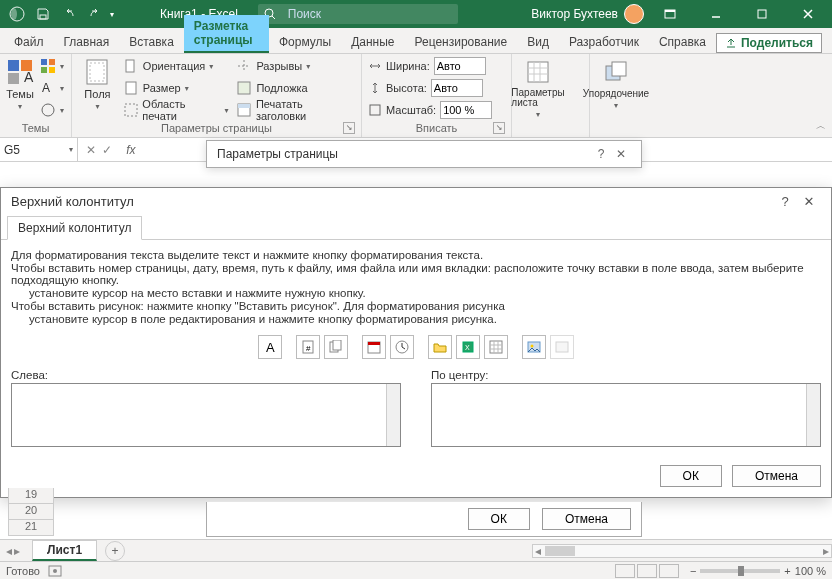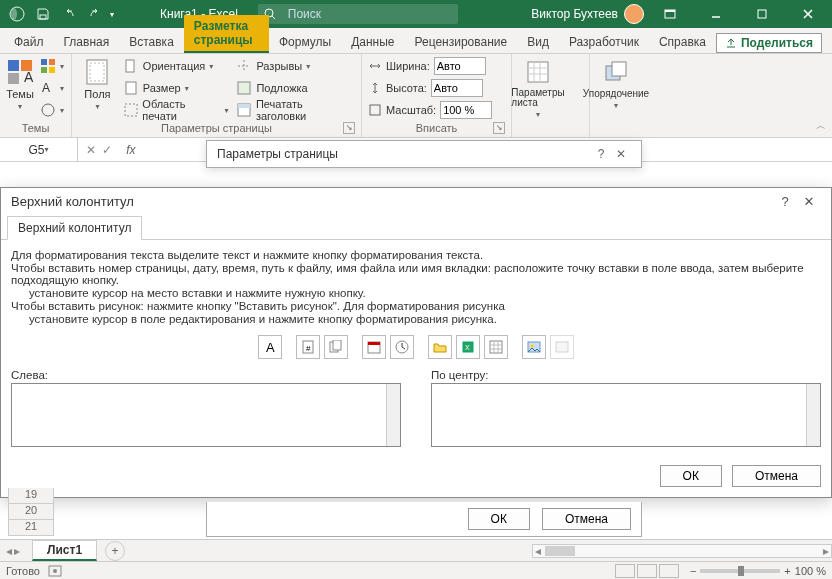--- a/index.html
+++ b/index.html
@@ -11,42 +11,42 @@
 .titlebar .qat .btn { width: 22px; height: 22px; display: flex; align-items: center; justify-content: center; opacity: .9; }
 .titlebar .title { flex: 0 0 auto; padding: 0 20px 0 40px; font-size: 12px; }
 .titlebar .search { flex: 1; display: flex; align-items: center; max-width: 200px; height: 20px; background: rgba(255,255,255,.15); border-radius: 2px; padding: 0 6px; gap: 12px; }
 .titlebar .right { margin-left: auto; display: flex; align-items: center; gap: 6px; padding-right: 4px; }
 .titlebar .winbtn { width: 40px; height: 28px; display: flex; align-items: center; justify-content: center; }
 .avatar { width: 20px; height: 20px; border-radius: 50%; background: #f4a261; border: 1px solid #fff; }
 
 
 .tabs { height: 26px; background: #f3f2f1; display: flex; align-items: flex-end; border-bottom: 1px solid #d0d0d0; padding: 0 4px; }
 .tab { padding: 4px 10px; font-size: 12px; color: #444; cursor: pointer; }
-.tab.active { color: #217346; border-bottom: 2px solid #217346; font-weight: 600; background: #eab308; }
+.tab.active { color: #217346; border-bottom: 2px solid #217346; font-weight: 600; background: #7dd3fc; }
 .share-btn { margin-left: auto; margin-right: 6px; background: #fff; border: 1px solid #999; padding: 2px 8px; color: #217346; font-weight: 600; display: flex; align-items: center; gap: 4px; }
 
 
 .ribbon { height: 84px; background: #f3f2f1; border-bottom: 1px solid #d0d0d0; display: flex; position: relative; }
 .ribgrp { border-right: 1px solid #d9d9d9; padding: 2px 6px; display: flex; flex-direction: column; }
 .ribgrp .content { flex: 1; display: flex; gap: 4px; align-items: flex-start; }
 .ribgrp .lbl { text-align: center; font-size: 11px; color: #666; padding: 2px 0; position: relative; }
 .ribgrp .lbl .dlg { position: absolute; right: 0; bottom: 2px; width: 12px; height: 12px; border: 1px solid #aaa; font-size: 8px; line-height: 10px; }
 .bigbtn { width: 40px; display: flex; flex-direction: column; align-items: center; gap: 2px; font-size: 11px; padding-top: 2px; }
 .bigbtn .ico { width: 28px; height: 28px; }
 .smallrow { display: flex; flex-direction: column; gap: 2px; }
 .smallbtn { display: flex; align-items: center; gap: 4px; font-size: 11px; padding: 1px 2px; height: 20px; }
 .smallbtn .ico { width: 16px; height: 16px; }
 .drop { font-size: 8px; color: #666; }
 .fitrow { display: flex; align-items: center; gap: 4px; font-size: 11px; height: 20px; }
 .fitrow input { width: 52px; height: 18px; font-size: 11px; border: 1px solid #aaa; padding: 0 2px; }
 .ribbon-collapse { position: absolute; right: 6px; bottom: 4px; font-size: 10px; color: #666; }
 
 
 .fbar { height: 24px; border-bottom: 1px solid #d0d0d0; display: flex; align-items: center; font-size: 12px; }
-.namebox { width: 78px; border-right: 1px solid #ccc; padding: 0 4px; display: flex; align-items: center; justify-content: center; height: 100%; }
+.namebox { width: 78px; border-right: 1px solid #ccc; padding: 0 4px; display: flex; align-items: center; justify-content: space-between; height: 100%; }
 .fbar .fxbtns { display: flex; gap: 6px; padding: 0 8px; color: #888; }
 .fbar .fx { font-style: italic; color: #666; padding: 0 6px; }
 
 
 .hf-dialog { position: absolute; left: 0; top: 187px; right: 0; background: #fff; border: 1px solid #888; box-shadow: 0 4px 16px rgba(0,0,0,.2); padding: 0; }
 .hf-dialog .dlg-title { display: flex; align-items: center; padding: 6px 10px; font-size: 13px; }
 .hf-dialog .dlg-title .sp { flex: 1; }
 .hf-dialog .dlg-title .dbtn { width: 24px; text-align: center; color: #555; }
 .hf-tabs { border-bottom: 1px solid #ccc; padding: 0 6px; }
 .hf-tab { display: inline-block; padding: 4px 10px; border: 1px solid #ccc; border-bottom: 1px solid #fff; background: #fff; font-size: 12px; position: relative; top: 1px; }

